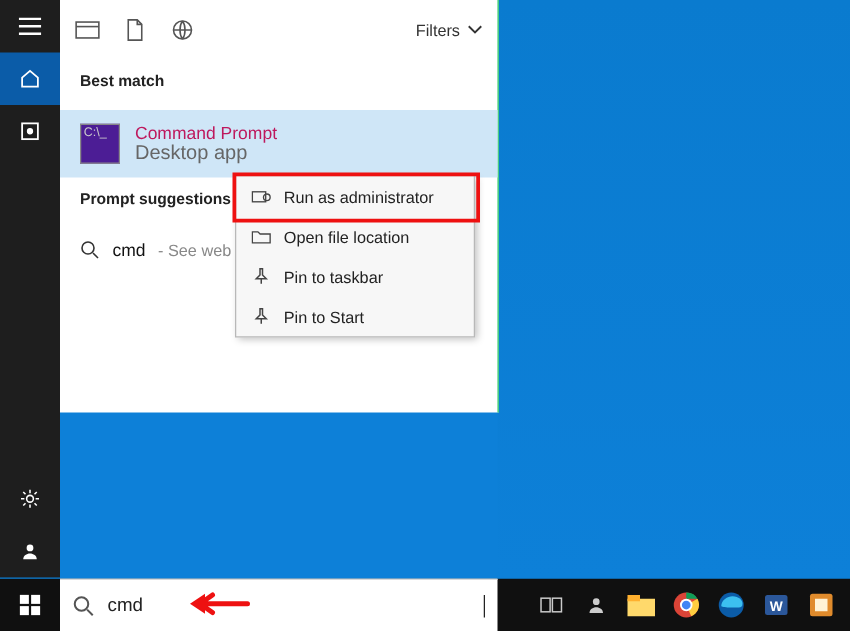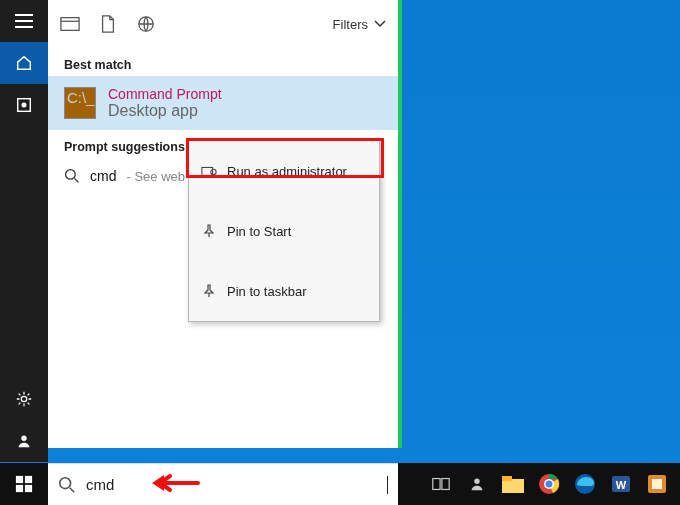--- a/index.html
+++ b/index.html
@@ -1,38 +1,38 @@
 <!DOCTYPE html>
 <html><head>
 <meta charset="utf-8">
 <style>
 html,body{margin:0;padding:0;width:680px;height:505px;font-family:"Segoe UI",Arial,sans-serif;font-size:13px;overflow:hidden;background:#0d80d8}
 .root{position:relative;width:680px;height:505px}
 .taskbar-side{position:absolute;left:0;top:0;width:48px;height:462px;background:#1e1e1e;display:flex;flex-direction:column;align-items:center}
 .side-btn{width:48px;height:42px;display:flex;align-items:center;justify-content:center;color:#fff;cursor:pointer}
 .side-btn.home{background:#0b5ca8}
 .side-spacer{flex:1}
-.panel{position:absolute;left:48px;top:0;width:350px;height:448px;background:#fff;display:flex;flex-direction:column;border-right:4px solid #22c55e}
+.panel{position:absolute;left:48px;top:0;width:350px;height:330px;background:#fff;display:flex;flex-direction:column;border-right:1px solid #22c55e}
 .panel-top{height:48px;display:flex;align-items:center;padding:0 12px;gap:18px;color:#444}
 .top-icon{width:20px;height:20px;display:flex;align-items:center;justify-content:center;cursor:pointer}
 .filters{margin-left:auto;display:flex;align-items:center;gap:6px;color:#333;cursor:pointer;font-size:13px}
-.section-label{padding:10px 16px 4px;font-weight:600;color:#222;font-size:12.5px}
+.section-label{padding:10px 16px 16px;font-weight:600;color:#222;font-size:12.5px}
 .best-match{display:flex;align-items:center;gap:12px;padding:10px 16px;background:#cfe6f7;cursor:pointer}
-.cmd-icon{width:32px;height:32px;background:#a16207;border:1px solid #888;display:flex;align-items:flex-start;justify-content:flex-start;color:#ccc;font-size:15px;padding:2px;box-sizing:border-box;line-height:1}
+.cmd-icon{width:32px;height:32px;background:#4c1d95;border:1px solid #888;display:flex;align-items:flex-start;justify-content:flex-start;color:#ccc;font-size:10px;padding:2px;box-sizing:border-box;line-height:1}
 .bm-title{font-size:14px;color:#be185d}
 .bm-sub{font-size:16px;color:#666}
 .sugg{display:flex;align-items:center;gap:10px;padding:10px 16px;cursor:pointer}
 .sugg .q{color:#111;font-size:14px}
 .sugg .rest{color:#888;font-size:13px}
 .search-row{position:absolute;left:48px;bottom:0;width:350px;height:42px;background:#fff;border-top:1px solid #d9d9d9;display:flex;align-items:center;padding:0 10px;box-sizing:border-box;gap:8px}
 .search-row input{border:0;outline:0;flex:1;font-size:15px;color:#222}
 .caret{width:1px;height:18px;background:#222;animation:blink 1s steps(1) infinite;margin-left:-6px}
 @keyframes blink{50%{opacity:0}}
 .ctx{position:absolute;left:188px;top:140px;width:190px;background:#f7f7f7;border:1px solid #b8b8b8;box-shadow:2px 2px 6px rgba(0,0,0,.25)}
-.ctx .item{display:flex;align-items:center;gap:10px;padding:22px 12px;color:#222;font-size:13px;cursor:pointer}
+.ctx .item{display:flex;align-items:center;gap:10px;padding:8px 12px;color:#222;font-size:13px;cursor:pointer}
 .ctx .item .ic{width:16px;height:16px;color:#444;display:flex;align-items:center;justify-content:center}
 .highlight{position:absolute;left:186px;top:138px;width:192px;height:34px;border:3px solid #e11;pointer-events:none}
 .bottombar{position:absolute;left:0;bottom:0;width:680px;height:42px;background:#101010;display:flex;align-items:center}
 .start{width:48px;height:42px;display:flex;align-items:center;justify-content:center;color:#fff;cursor:pointer}
 .tray{position:absolute;right:0;bottom:0;height:42px;display:flex;align-items:center;gap:2px;padding:0 6px}
 .tray .ti{width:34px;height:34px;border-radius:2px;display:flex;align-items:center;justify-content:center;cursor:pointer}
 .desktop{position:absolute;left:398px;top:0;right:0;bottom:42px;background:linear-gradient(180deg,#0a7bcf 0%,#0d80d8 100%)}
 .arrow{position:absolute;left:150px;bottom:10px;color:#e11;pointer-events:none}
 svg{display:block}
 </style>
@@ -127,33 +127,41 @@
     <span class="ic">
           <svg width="16" height="14" viewBox="0 0 18 14" fill="none" stroke="#444" stroke-width="1.2">
             <rect x="1" y="3" width="12" height="9"></rect>
             <circle cx="14" cy="8" r="3"></circle>
           </svg>
         </span>
     <span>Run as administrator</span>
   </div>
   <div class="item">
     <span class="ic">
+          <svg width="16" height="14" viewBox="0 0 18 14" fill="none" stroke="#444" stroke-width="1.2">
+            <path d="M1 3h5l2 2h9v8H1z"></path>
+          </svg>
+        </span>
+    <span>Open file location</span>
+  </div>
+  <div class="item">
+    <span class="ic">
           <svg width="14" height="14" viewBox="0 0 14 14" fill="none" stroke="#444" stroke-width="1.2">
             <path d="M6 1h2v5l3 3H3l3-3zM7 9v4"></path>
           </svg>
         </span>
-    <span>Pin to Start</span>
+    <span>Pin to taskbar</span>
   </div>
   <div class="item">
     <span class="ic">
           <svg width="14" height="14" viewBox="0 0 14 14" fill="none" stroke="#444" stroke-width="1.2">
             <path d="M6 1h2v5l3 3H3l3-3zM7 9v4"></path>
           </svg>
         </span>
-    <span>Pin to taskbar</span>
+    <span>Pin to Start</span>
   </div>
 </div>
 <div class="highlight"></div>
 
 <div class="bottombar">
   <div class="start">
     <svg width="18" height="18" viewBox="0 0 20 20" fill="#fff">
           <rect x="1" y="1" width="8" height="8"></rect>
           <rect x="11" y="1" width="8" height="8"></rect>
           <rect x="1" y="11" width="8" height="8"></rect>

